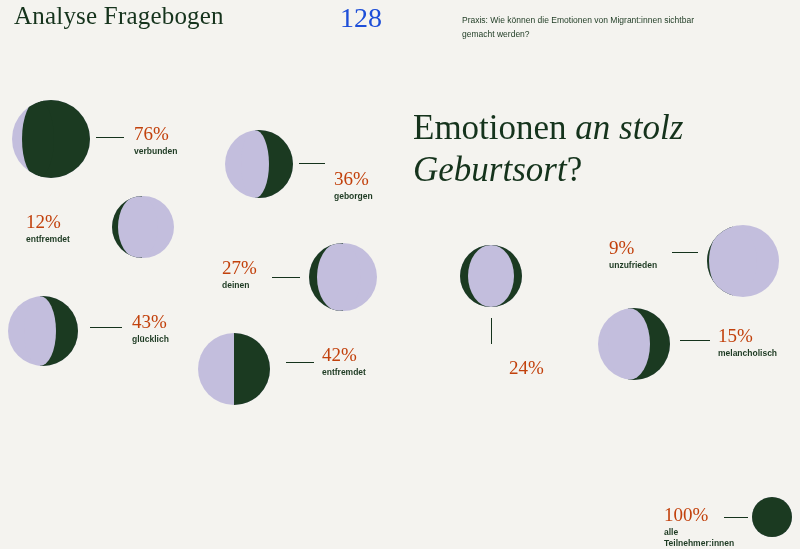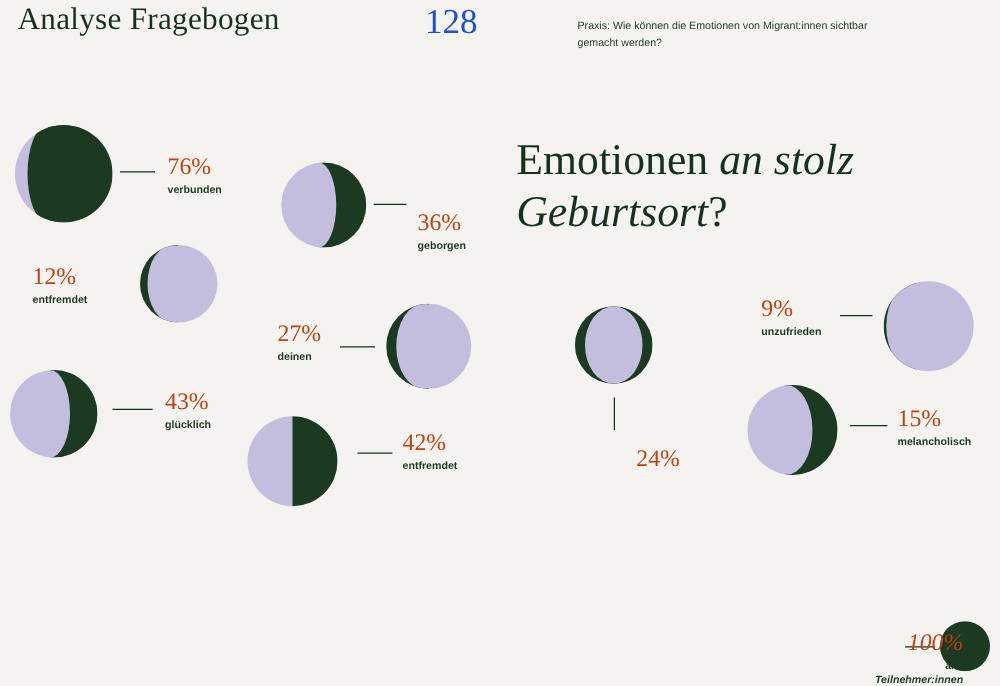--- a/index.html
+++ b/index.html
@@ -239,19 +239,19 @@
       <span class="pct">15%</span>
       <span class="name">melancholisch</span>
     </div>
   </div>
 
   <div class="moon-item">
     <div class="moon" style="left:752px; top:497px; width:40px; height:40px;">
       <div class="dark" style="left:0px; width:40px;"></div>
     </div>
     <div class="leader" style="left:724px; top:517px; width:24px;"></div>
-    <div class="label" style="left:700px; top:505px; text-align:right;font-style:italic;">
+    <div class="label" style="left:664px; top:505px; ">
       <span class="pct">100%</span>
       <span class="name">alle Teilnehmer:innen</span>
     </div>
   </div>
 
 </div>
 
 </body></html>

